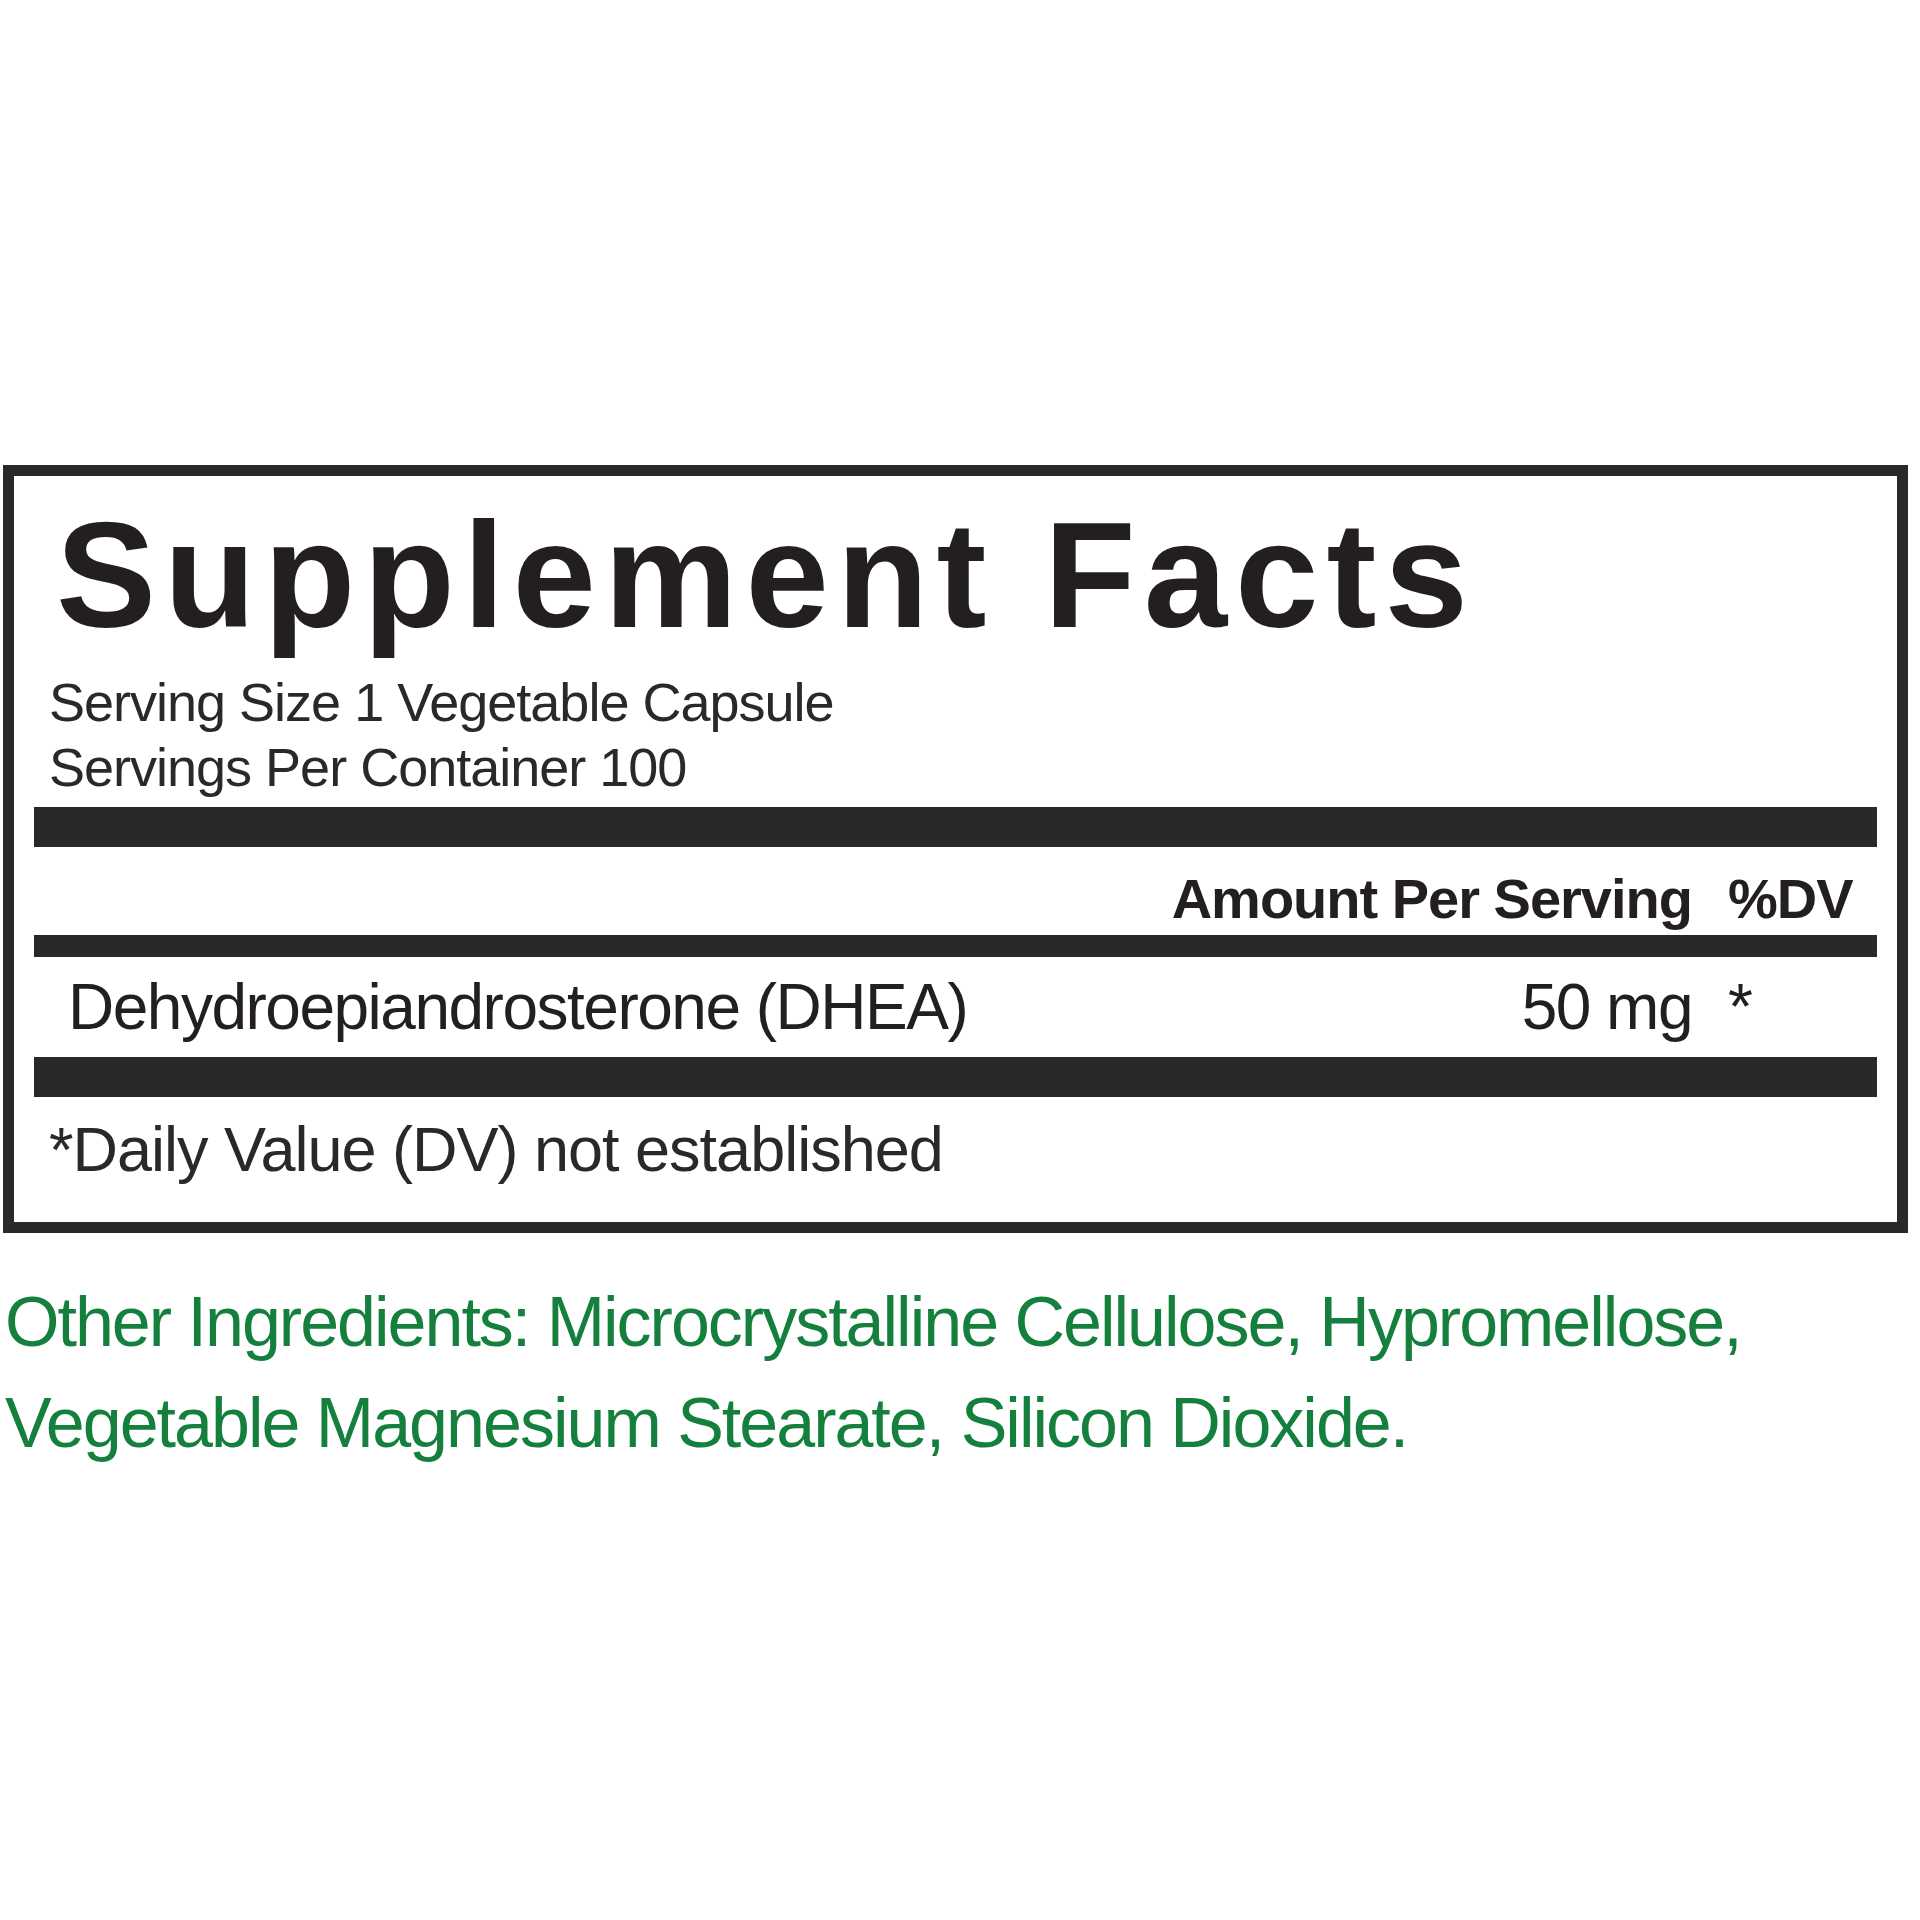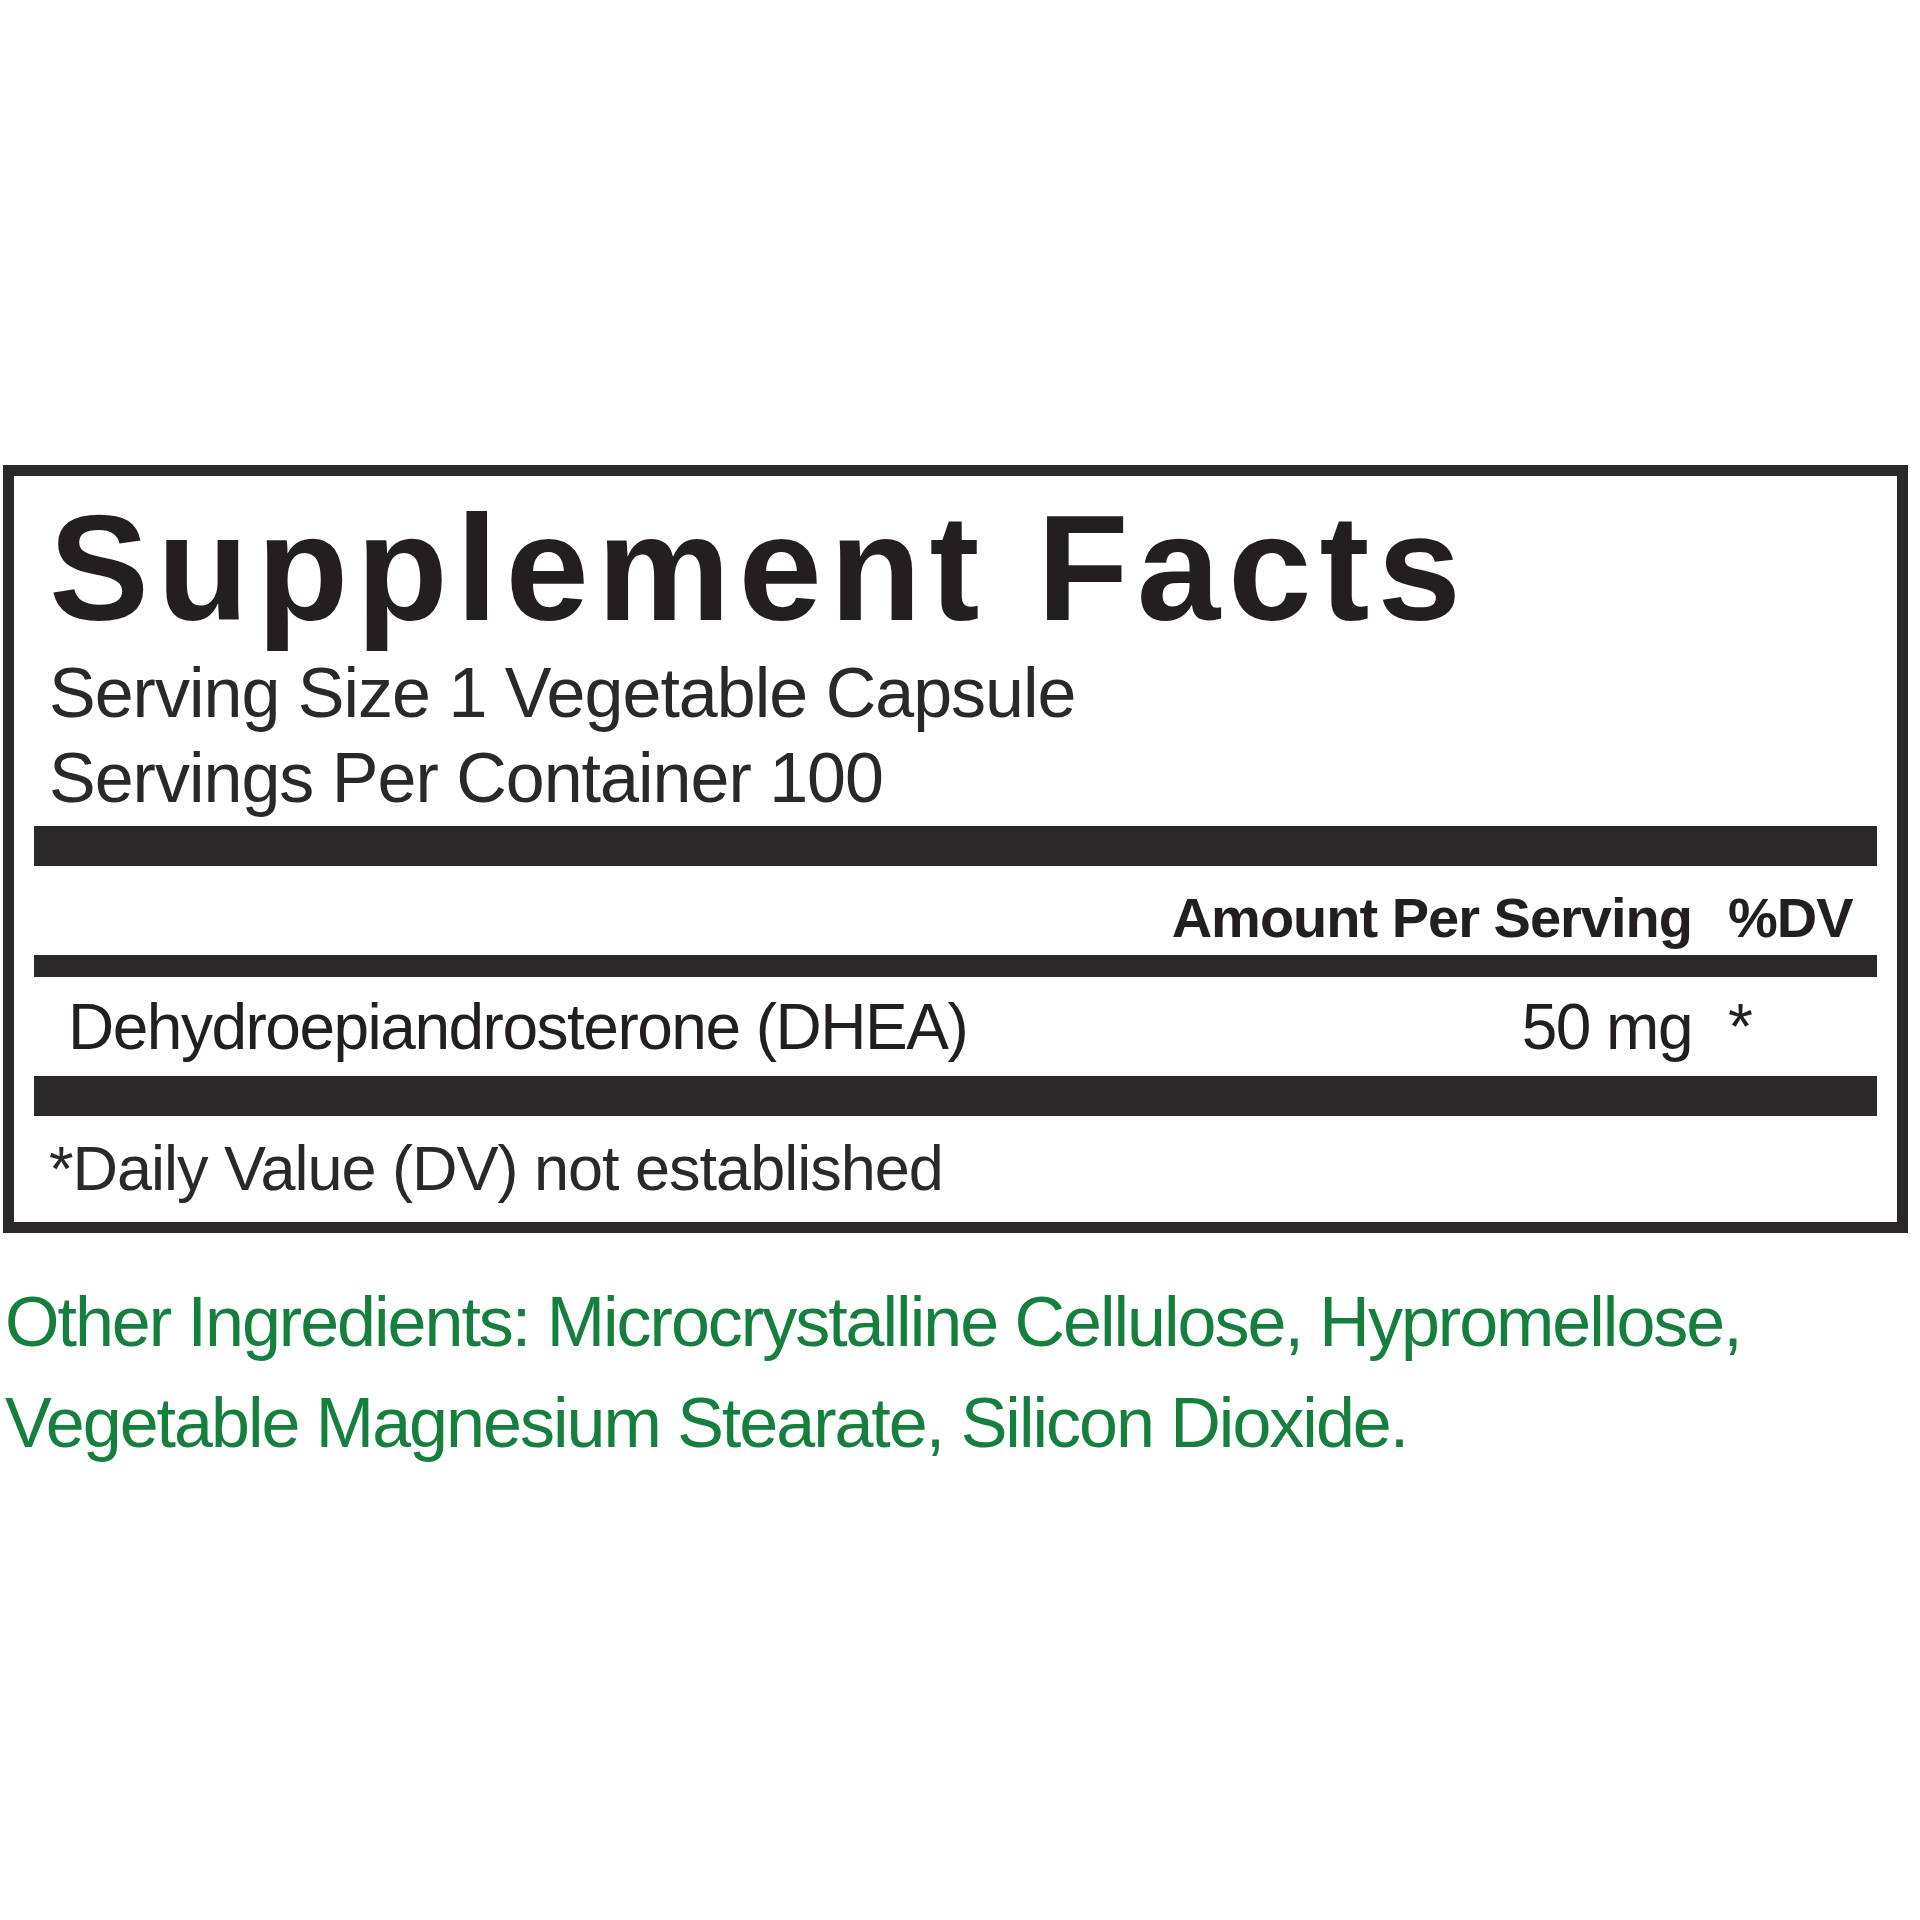--- a/index.html
+++ b/index.html
@@ -22,33 +22,33 @@
     position: absolute;
     left: 3px;
     top: 465px;
     width: 1905px;
     height: 768px;
     box-sizing: border-box;
     border: 11px solid #2b2829;
     background: #ffffff;
   }
   .title {
-    margin: 0;
+    margin: 7px;
     padding: 17px 0 0 35px;
     font-size: 150px;
     font-weight: bold;
     line-height: 1.0;
     letter-spacing: 8px;
     white-space: nowrap;
     color: #231f20;
   }
   .serving-block {
-    margin-top: 8px;
+    margin-top: 20px;
     padding-left: 35px;
-    font-size: 70px;
+    font-size: 54px;
     line-height: 1.21;
     letter-spacing: -1px;
     color: #2b2829;
   }
   .bar {
     height: 40px;
     background: #2b2829;
     margin: 0 20px;
   }
   .bar.first { margin-top: 6px; }

